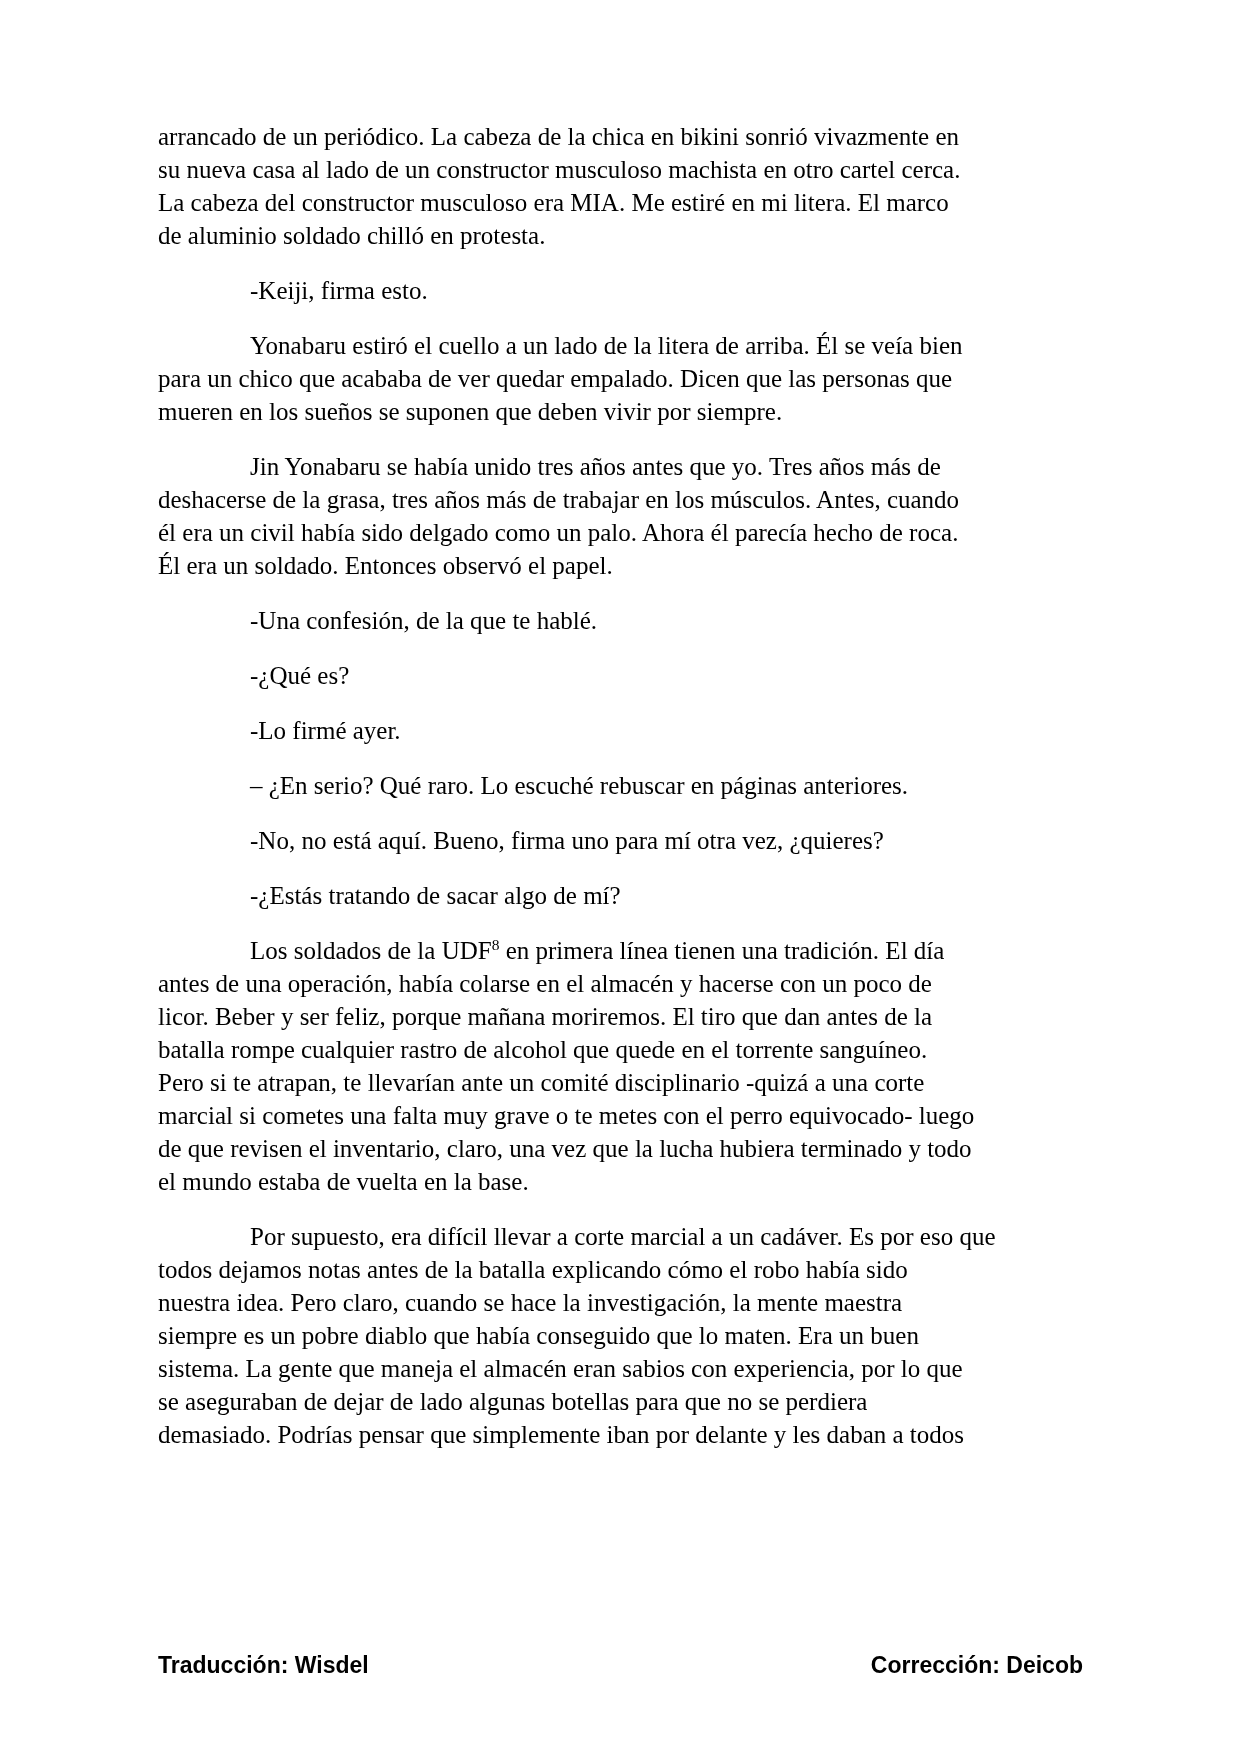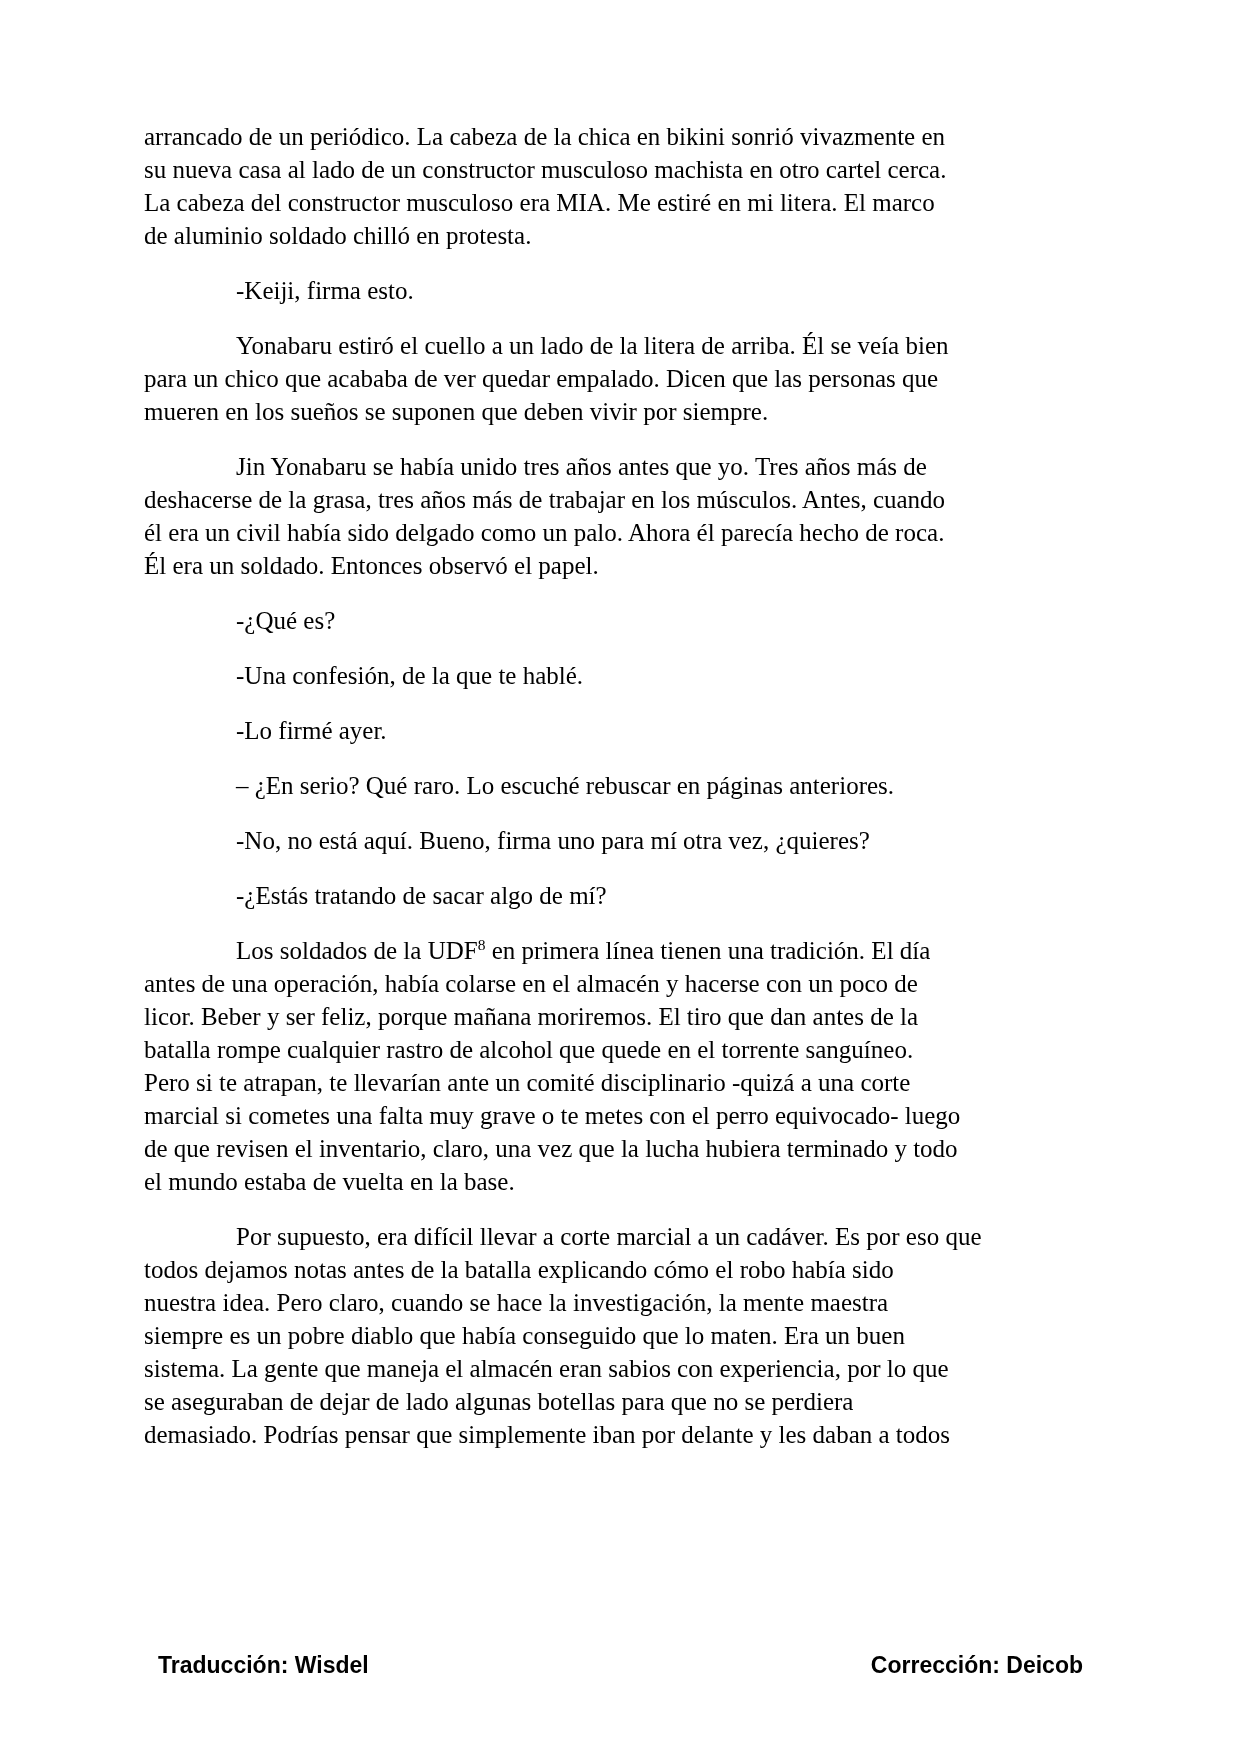--- a/index.html
+++ b/index.html
@@ -10,21 +10,21 @@
   .page {
     position: relative;
     width: 1241px;
     height: 1754px;
     background: #ffffff;
     color: #000000;
     overflow: hidden;
   }
   .doc-body {
     position: absolute;
-    left: 144px;
+    left: 158px;
     width: 925px;
     top: 120px;
     font-family: "Liberation Serif", "DejaVu Serif", serif;
     font-size: 25px;
     line-height: 33px;
     text-align: left;
   }
   .doc-body p {
     margin: 0 0 22px 0;
     white-space: pre-line;
@@ -84,22 +84,22 @@
 La cabeza del constructor musculoso era MIA. Me estiré en mi litera. El marco
 de aluminio soldado chilló en protesta.</p>
       <p class="indent dialogue">-Keiji, firma esto.</p>
       <p class="indent">Yonabaru estiró el cuello a un lado de la litera de arriba. Él se veía bien
 para un chico que acababa de ver quedar empalado. Dicen que las personas que
 mueren en los sueños se suponen que deben vivir por siempre.</p>
       <p class="indent">Jin Yonabaru se había unido tres años antes que yo. Tres años más de
 deshacerse de la grasa, tres años más de trabajar en los músculos. Antes, cuando
 él era un civil había sido delgado como un palo. Ahora él parecía hecho de roca.
 Él era un soldado. Entonces observó el papel.</p>
+      <p class="indent dialogue">-Una confesión, de la que te hablé.</p>
       <p class="indent dialogue">-¿Qué es?</p>
-      <p class="indent dialogue">-Una confesión, de la que te hablé.</p>
       <p class="indent dialogue">-Lo firmé ayer.</p>
       <p class="indent"><span class="dialogue">– ¿En serio? Qué raro.</span><span> Lo escuché rebuscar en páginas anteriores.</span></p>
       <p class="indent dialogue">-No, no está aquí. Bueno, firma uno para mí otra vez, ¿quieres?</p>
       <p class="indent dialogue">-¿Estás tratando de sacar algo de mí?</p>
       <p class="indent"><span>Los soldados de la UDF</span><sup>8</sup><span> en primera línea tienen una tradición. El día
 antes de una operación, había colarse en el almacén y hacerse con un poco de
 licor. Beber y ser feliz, porque mañana moriremos. El tiro que dan antes de la
 batalla rompe cualquier rastro de alcohol que quede en el torrente sanguíneo.
 Pero si te atrapan, te llevarían ante un comité disciplinario -quizá a una corte
 marcial si cometes una falta muy grave o te metes con el perro equivocado- luego

